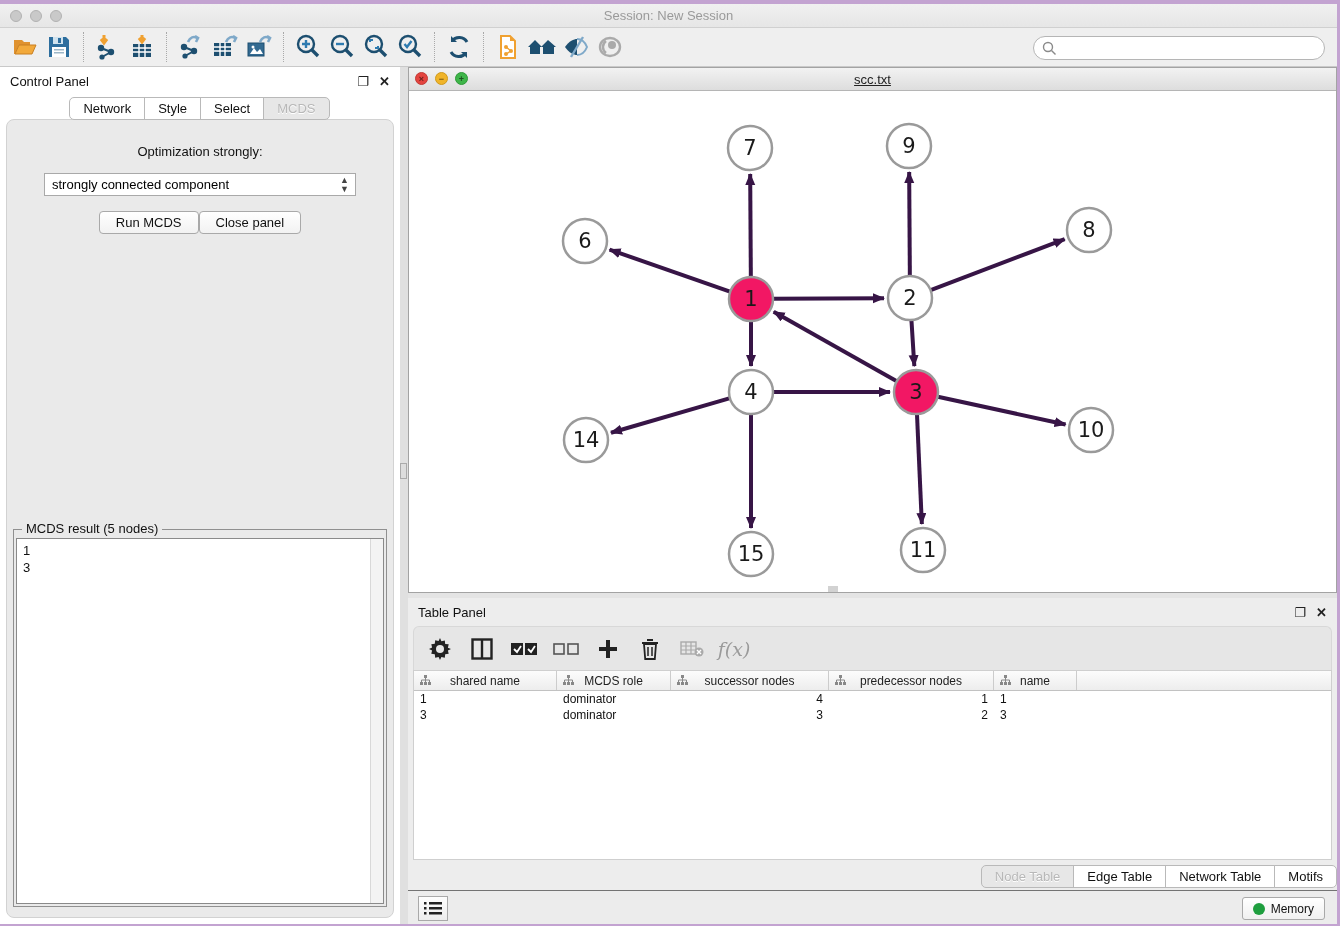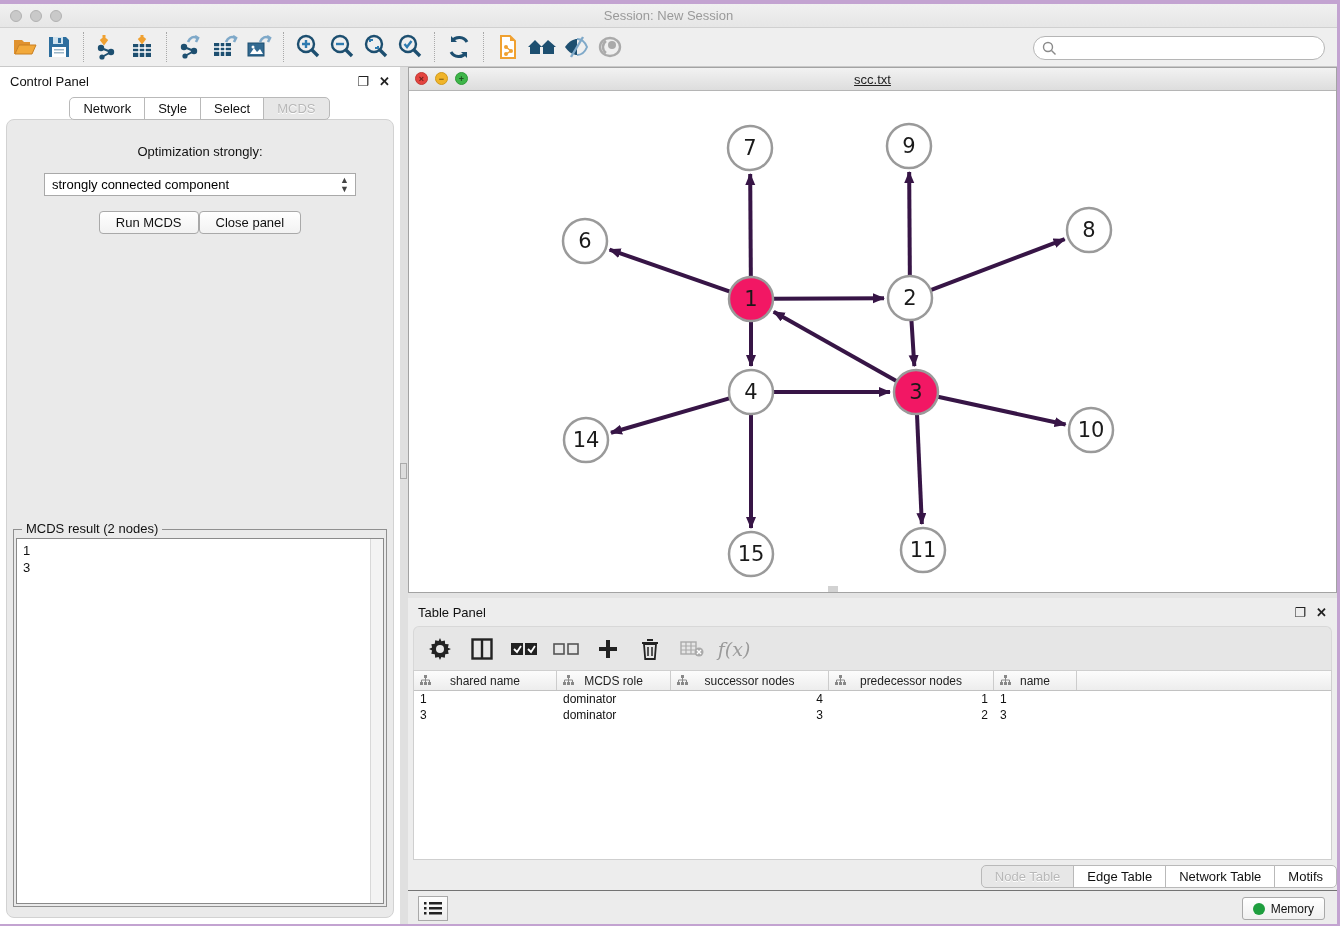--- a/index.html
+++ b/index.html
@@ -251,21 +251,21 @@
         <div class="opt-label">Optimization strongly:</div>
         <div class="select-box">
           <span>strongly connected component</span>
           <span class="select-arrows">▲<br>▼</span>
         </div>
         <div class="btn-row">
           <button class="mac-btn">Run MCDS</button>
           <button class="mac-btn">Close panel</button>
         </div>
         <div class="result-group">
-          <div class="result-legend">MCDS result (2 nodes)</div>
+          <div class="result-legend">MCDS result (5 nodes)</div>
           <div class="result-inner">
             <div class="result-text" id="result-lines"><div>1</div><div>3</div></div>
             <div class="result-scroll"></div>
           </div>
         </div>
       </div>
     </div>
 
     <div class="divider">
       <div class="handle"></div>

